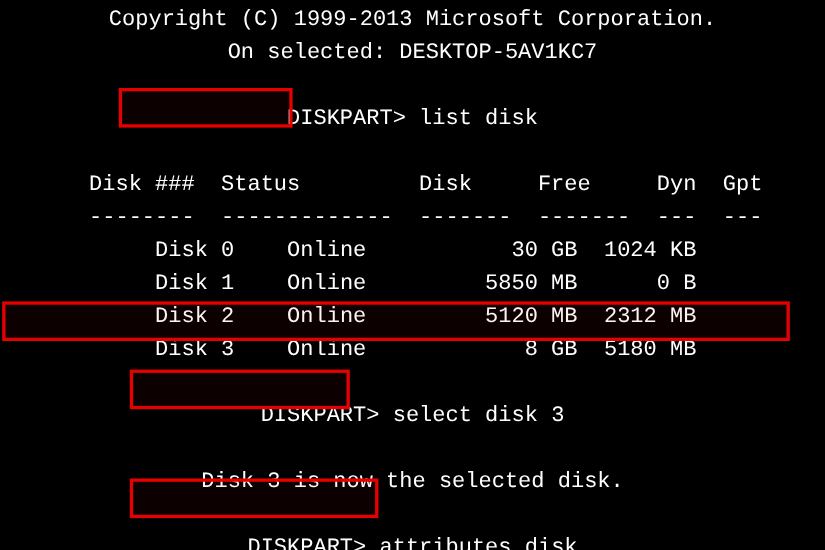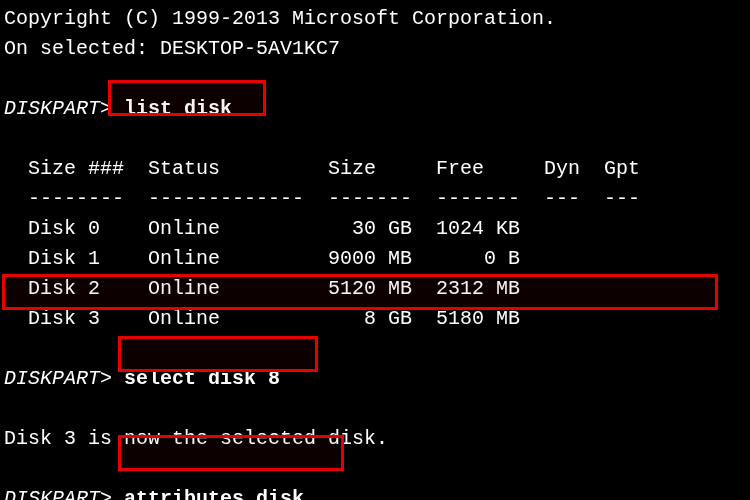--- a/index.html
+++ b/index.html
@@ -8,23 +8,23 @@
       color: #fff;
       font-family: 'Consolas', 'Courier New', monospace;
       font-size: 20px;
       line-height: 1.5;
       padding: 4px;
       width: 750px;
       height: 500px;
       overflow: hidden;
       position: relative;
     }
-    .line { white-space: pre; }
-    .prompt { display: inline; font-style: italic; }
-    .command { display: inline; font-weight: bold; }
+    .line { white-space: pre; text-align: center; }
+    .prompt { display: inline; }
+    .command { display: inline; }
     .highlight-box {
       position: absolute;
       border: 3px solid #e60000;
       background: rgba(255, 0, 0, 0.05);
       pointer-events: none;
     }
     .hbox-listdisk { left: 108px; top: 80px; width: 158px; height: 36px; }
     .hbox-row { left: 2px; top: 274px; width: 716px; height: 36px; }
     .hbox-select { left: 118px; top: 336px; width: 200px; height: 36px; }
     .hbox-attrs { left: 118px; top: 435px; width: 226px; height: 36px; }
@@ -33,30 +33,30 @@
 <body>
 
 <div class="line">Copyright (C) 1999-2013 Microsoft Corporation.</div>
 <div class="line">On selected: DESKTOP-5AV1KC7</div>
 <div class="line"> </div>
 
 <div class="line"><span class="prompt">DISKPART&gt;</span> <span class="command">list disk</span></div>
 
 <div class="line"> </div>
 
-<div class="line">  Size ###  Status         Size     Free     Dyn  Gpt</div>
+<div class="line">  Disk ###  Status         Disk     Free     Dyn  Gpt</div>
 <div class="line">  --------  -------------  -------  -------  ---  ---</div>
 <div class="line">  Disk 0    Online           30 GB  1024 KB</div>
-<div class="line">  Disk 1    Online         9000 MB      0 B</div>
+<div class="line">  Disk 1    Online         5850 MB      0 B</div>
 <div class="line">  Disk 2    Online         5120 MB  2312 MB</div>
 <div class="line">  Disk 3    Online            8 GB  5180 MB</div>
 
 <div class="line"> </div>
 
-<div class="line"><span class="prompt">DISKPART&gt;</span> <span class="command">select disk 8</span></div>
+<div class="line"><span class="prompt">DISKPART&gt;</span> <span class="command">select disk 3</span></div>
 
 <div class="line"> </div>
 
 <div class="line">Disk 3 is now the selected disk.</div>
 
 <div class="line"> </div>
 
 <div class="line"><span class="prompt">DISKPART&gt;</span> <span class="command">attributes disk</span></div>
 
 <div class="highlight-box hbox-listdisk"></div>

